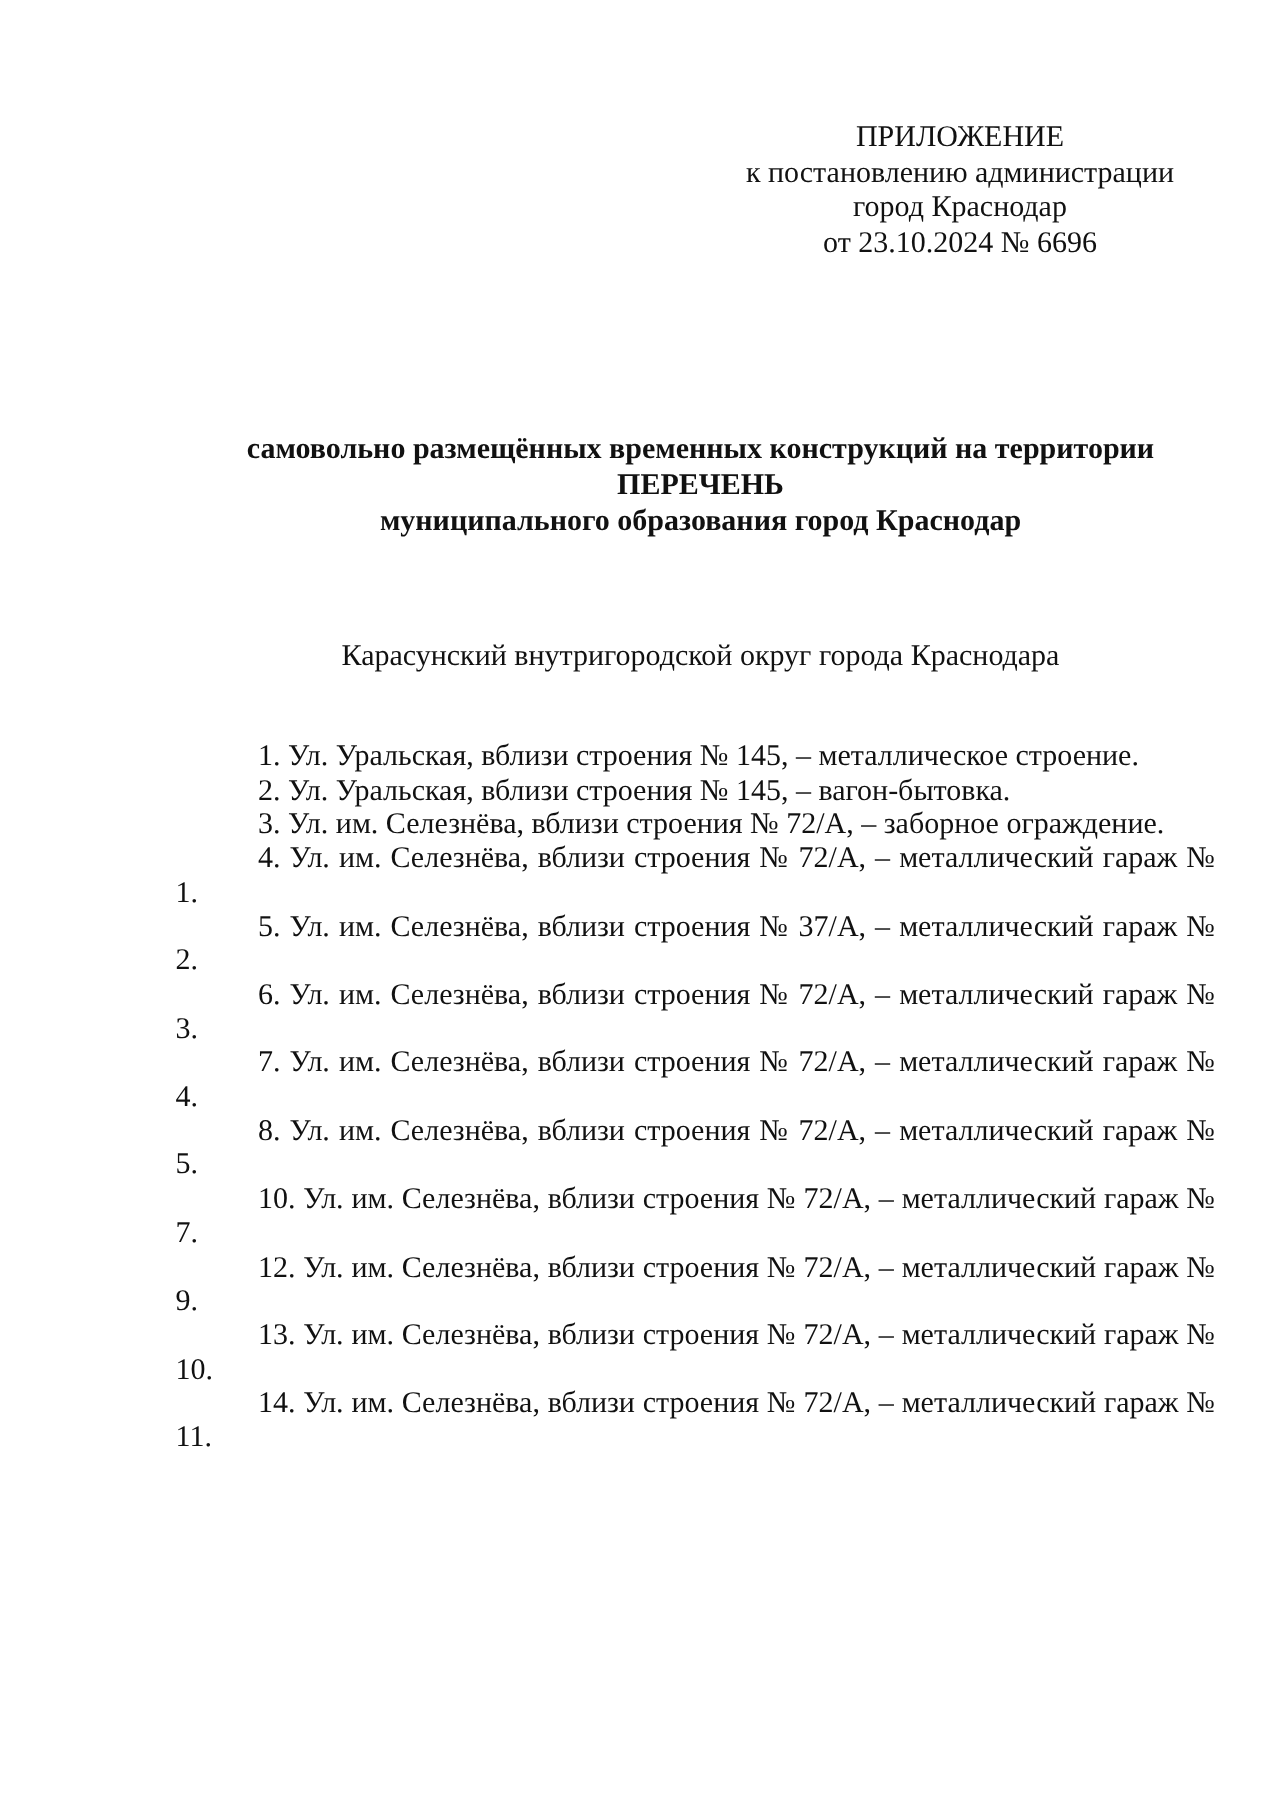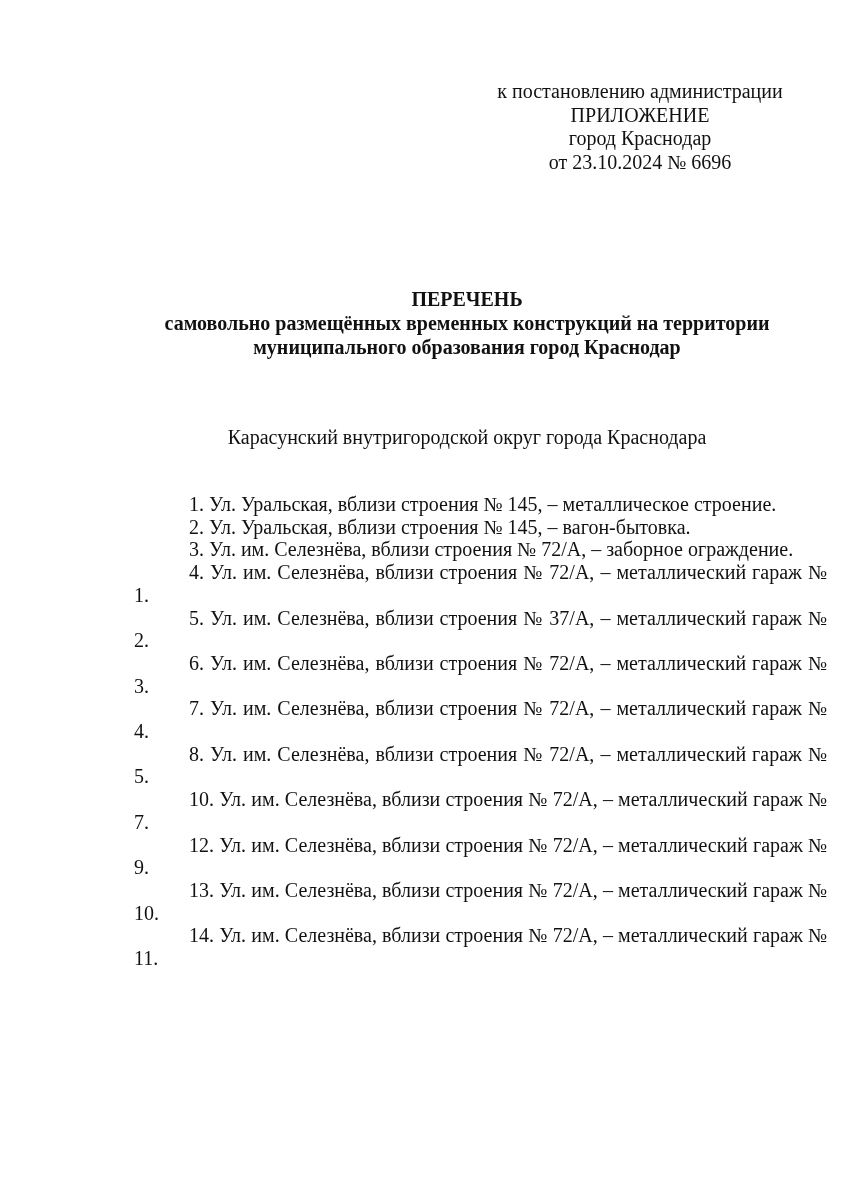--- a/index.html
+++ b/index.html
@@ -4,37 +4,37 @@
   <style>
     html, body { margin: 0; padding: 0; background: #ffffff; }
     body { width: 849px; height: 1200px; position: relative; overflow: hidden;
            font-family: "Liberation Serif", serif; color: #111; }
     .appendix { position: absolute; left: 480px; width: 320px; top: 80px;
                 text-align: center; font-size: 20px; line-height: 23.5px; }
     .title-block { position: absolute; left: 110px; width: 714px; top: 287px;
                    text-align: center; font-weight: bold; font-size: 20px; line-height: 24px; }
     .district { position: absolute; left: 110px; width: 714px; top: 426px;
                 text-align: center; font-weight: normal; font-size: 20px; }
-    .list { position: absolute; left: 134px; width: 693px; top: 493px;
+    .list { position: absolute; left: 117px; width: 693px; top: 493px;
             font-size: 20px; line-height: 22.7px; }
     .item { text-align: justify; text-indent: 55px; margin: 0; }
   </style>
 </head>
 <body>
 
 <div class="appendix">
+  <div>ПРИЛОЖЕНИЕ</div>
   <div>к постановлению администрации</div>
-  <div>ПРИЛОЖЕНИЕ</div>
   <div>город Краснодар</div>
   <div>от 23.10.2024 № 6696</div>
 </div>
 
 <div class="title-block">
+  <div>самовольно размещённых временных конструкций на территории</div>
   <div>ПЕРЕЧЕНЬ</div>
-  <div>самовольно размещённых временных конструкций на территории</div>
   <div>муниципального образования город Краснодар</div>
 </div>
 
 <div class="district">Карасунский внутригородской округ города Краснодара</div>
 
 <div class="list">
   <p class="item">1. Ул. Уральская, вблизи строения № 145, – металлическое строение.</p>
   <p class="item">2. Ул. Уральская, вблизи строения № 145, – вагон-бытовка.</p>
   <p class="item">3. Ул. им. Селезнёва, вблизи строения № 72/А, – заборное ограждение.</p>
   <p class="item">4. Ул. им. Селезнёва, вблизи строения № 72/А, – металлический гараж № 1.</p>

